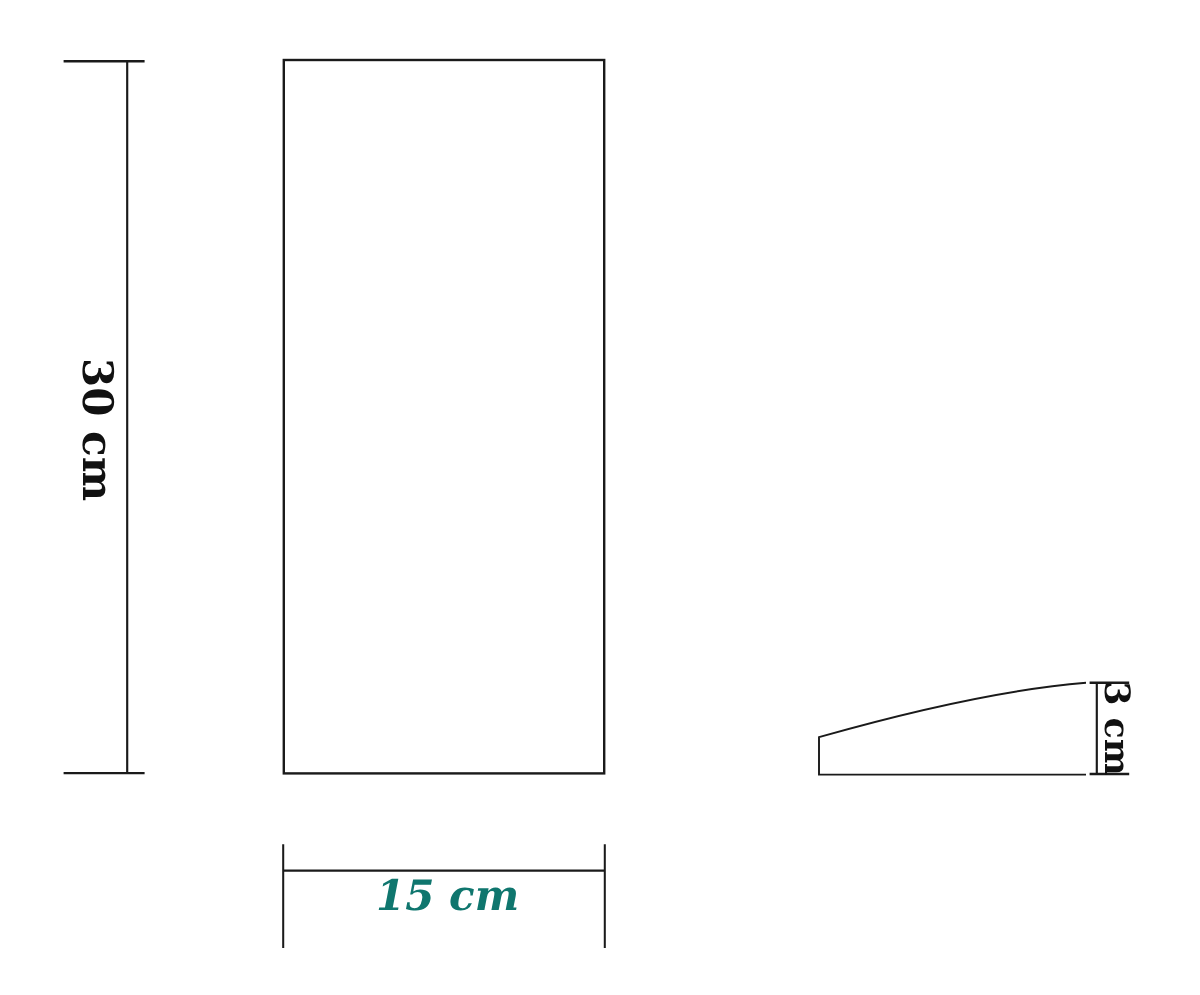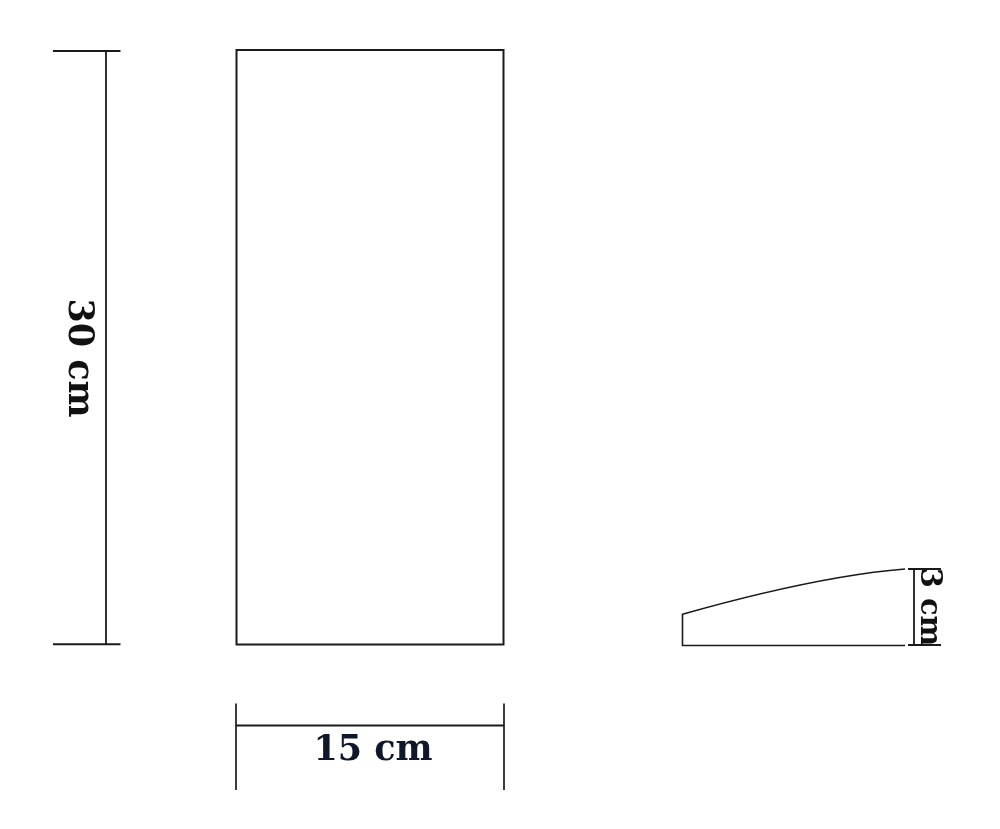--- a/index.html
+++ b/index.html
@@ -61,17 +61,17 @@
 
     <g>
       <line x1="914" y1="569" x2="914" y2="645" stroke="#1a1a1a" stroke-width="1.8" class="stroke-line"></line>
       <line x1="908" y1="569" x2="941" y2="569" stroke="#1a1a1a" stroke-width="2" class="stroke-line"></line>
       <line x1="908" y1="645" x2="941" y2="645" stroke="#1a1a1a" stroke-width="2" class="stroke-line"></line>
     </g>
   </svg>
 
   <div class="dim-label rotated" style="left: 81px; top: 358px; color: rgb(17, 17, 17);">30 cm</div>
 
-  <div class="dim-label" style="left: 373px; top: 747px; color: #0f172a;">15 cm</div>
+  <div class="dim-label" style="left: 373px; top: 747px; color: #0f766e; font-style: italic;">15 cm</div>
 
   <div class="dim-label rotated small" style="left: 930px; top: 607px; color: rgb(17, 17, 17);">3 cm</div>
 
 </div>
 
 </body></html>

